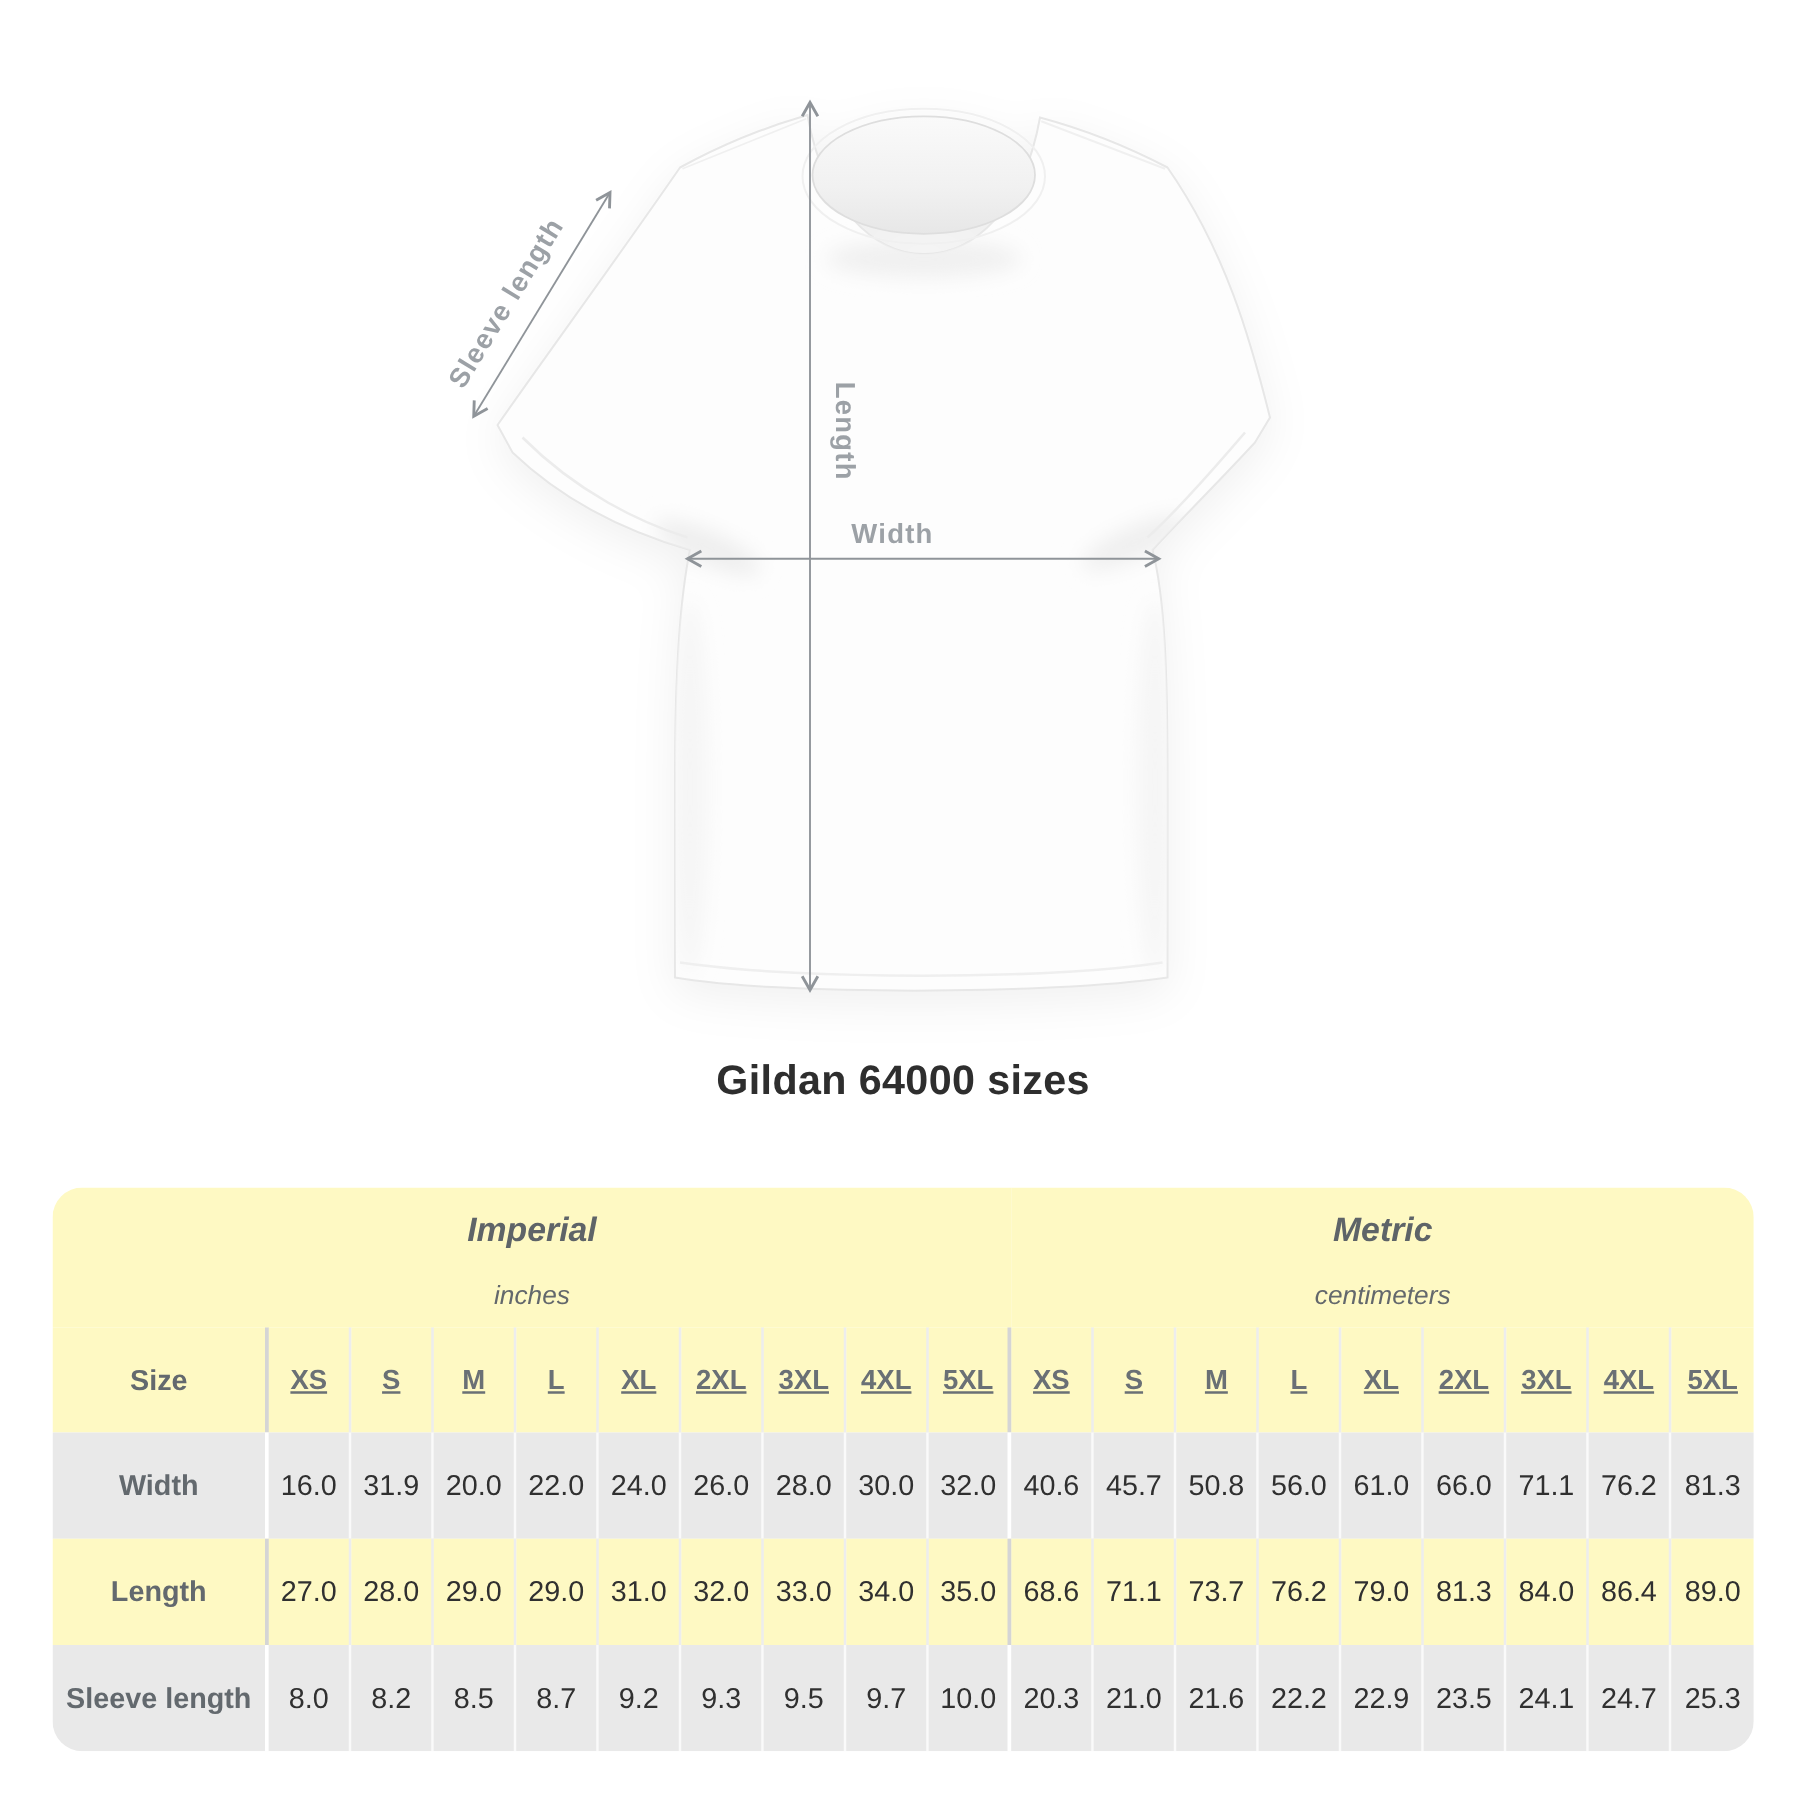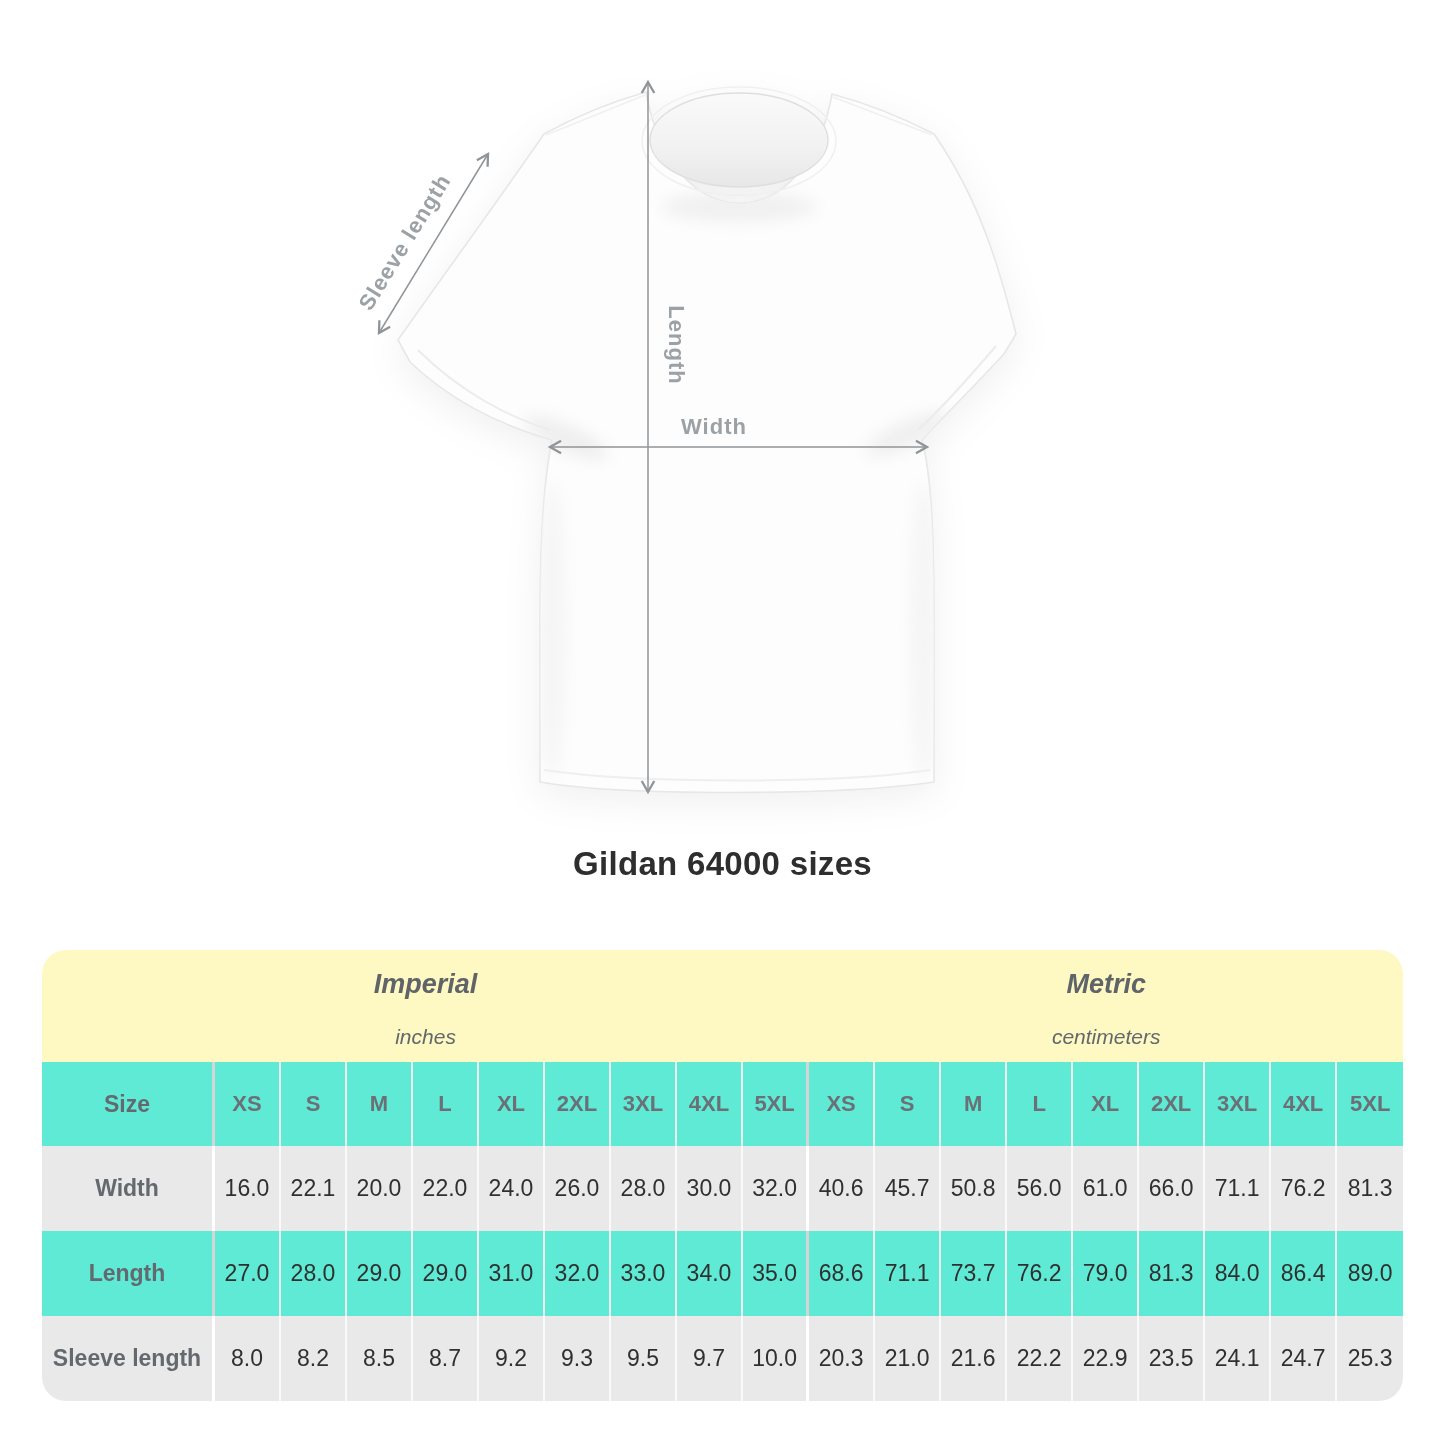--- a/index.html
+++ b/index.html
@@ -26,23 +26,23 @@
   }
   table{border-collapse:separate;border-spacing:0;table-layout:fixed;width:1361px;}
   td,th{padding:0;margin:0;box-sizing:border-box;text-align:center;vertical-align:middle;font-weight:normal;}
   
   .row-group th{background:#fef9c3;height:112px;}
   .g-label{font-size:27px;font-weight:bold;font-style:italic;color:#5e6468;line-height:1.15;margin-top:6px;}
   .g-unit{font-size:21px;font-style:italic;color:#63686c;margin-top:24px;}
   
   .row-header th{height:84px;}
   .row-data th,.row-data td{height:85px;}
-  .row-white{background:#5eead4;}
+  .row-white{background:#fef9c3;}
   .row-gray  th,.row-gray td{background:#e9e9e9;}
-  .sz{font-size:22px;font-weight:bold;color:#6a7075;}
+  .sz{font-size:22px;font-weight:bold;color:#6a7075;text-decoration:underline;}
   .lbl{font-size:23px;font-weight:bold;color:#63696e;}
   .val{font-size:23px;color:#303030;}
   
   .row-white th,.row-white td{border-right:2px solid #ededed;}
   .row-gray  th,.row-gray  td{border-right:2px solid #fafafa;}
   .row-white .b-strong{border-right:3px solid #d5d5d5;}
   .row-gray  .b-strong{border-right:3px solid #ffffff;}
   .row-white th:last-child,.row-white td:last-child,
   .row-gray th:last-child,.row-gray td:last-child{border-right:none;}
   .row-group th{border-right:none;}
@@ -172,21 +172,21 @@
             <th class="sz">L</th>
             <th class="sz">XL</th>
             <th class="sz">2XL</th>
             <th class="sz">3XL</th>
             <th class="sz">4XL</th>
             <th class="sz">5XL</th>
           </tr>
           <tr class="row-data row-gray">
             <th class="lbl b-strong">Width</th>
             <td class="val">16.0</td>
-            <td class="val">22.1</td>
+            <td class="val">31.9</td>
             <td class="val">20.0</td>
             <td class="val">22.0</td>
             <td class="val">24.0</td>
             <td class="val">26.0</td>
             <td class="val">28.0</td>
             <td class="val">30.0</td>
             <td class="val b-strong">32.0</td>
             <td class="val">40.6</td>
             <td class="val">45.7</td>
             <td class="val">50.8</td>

